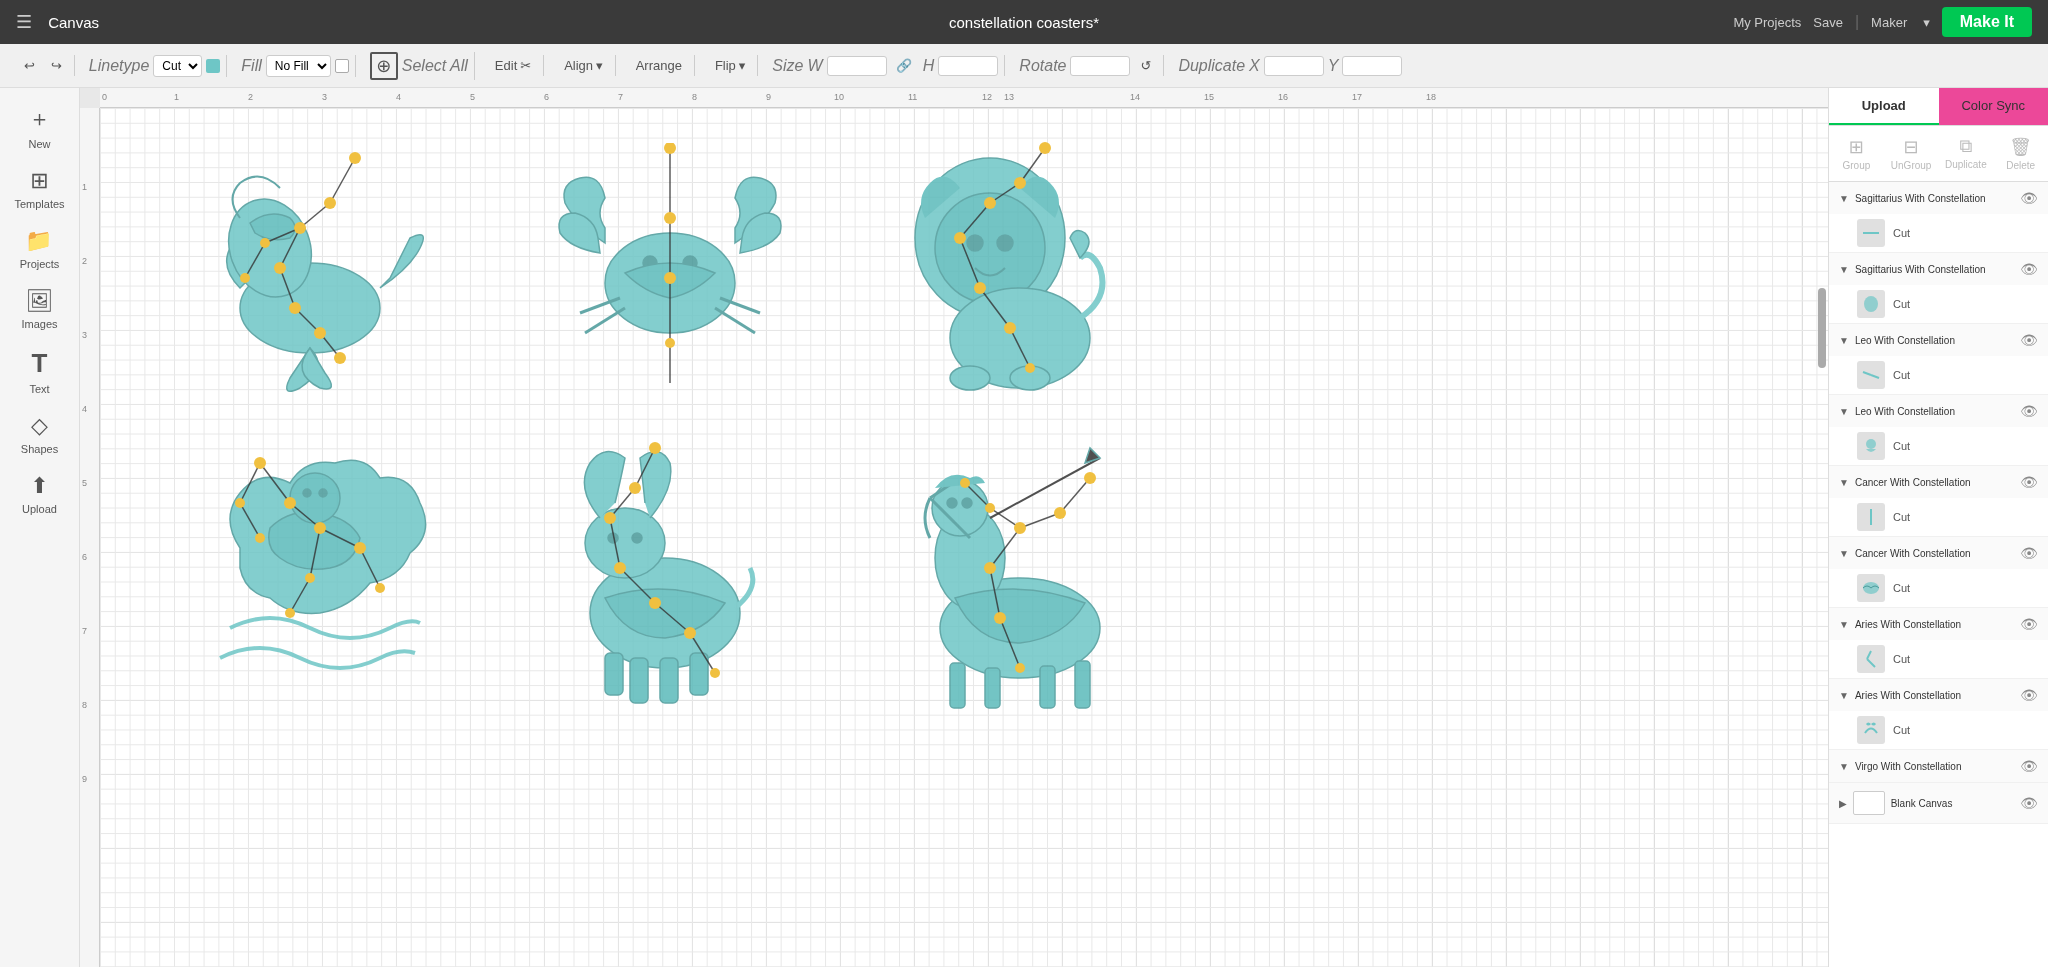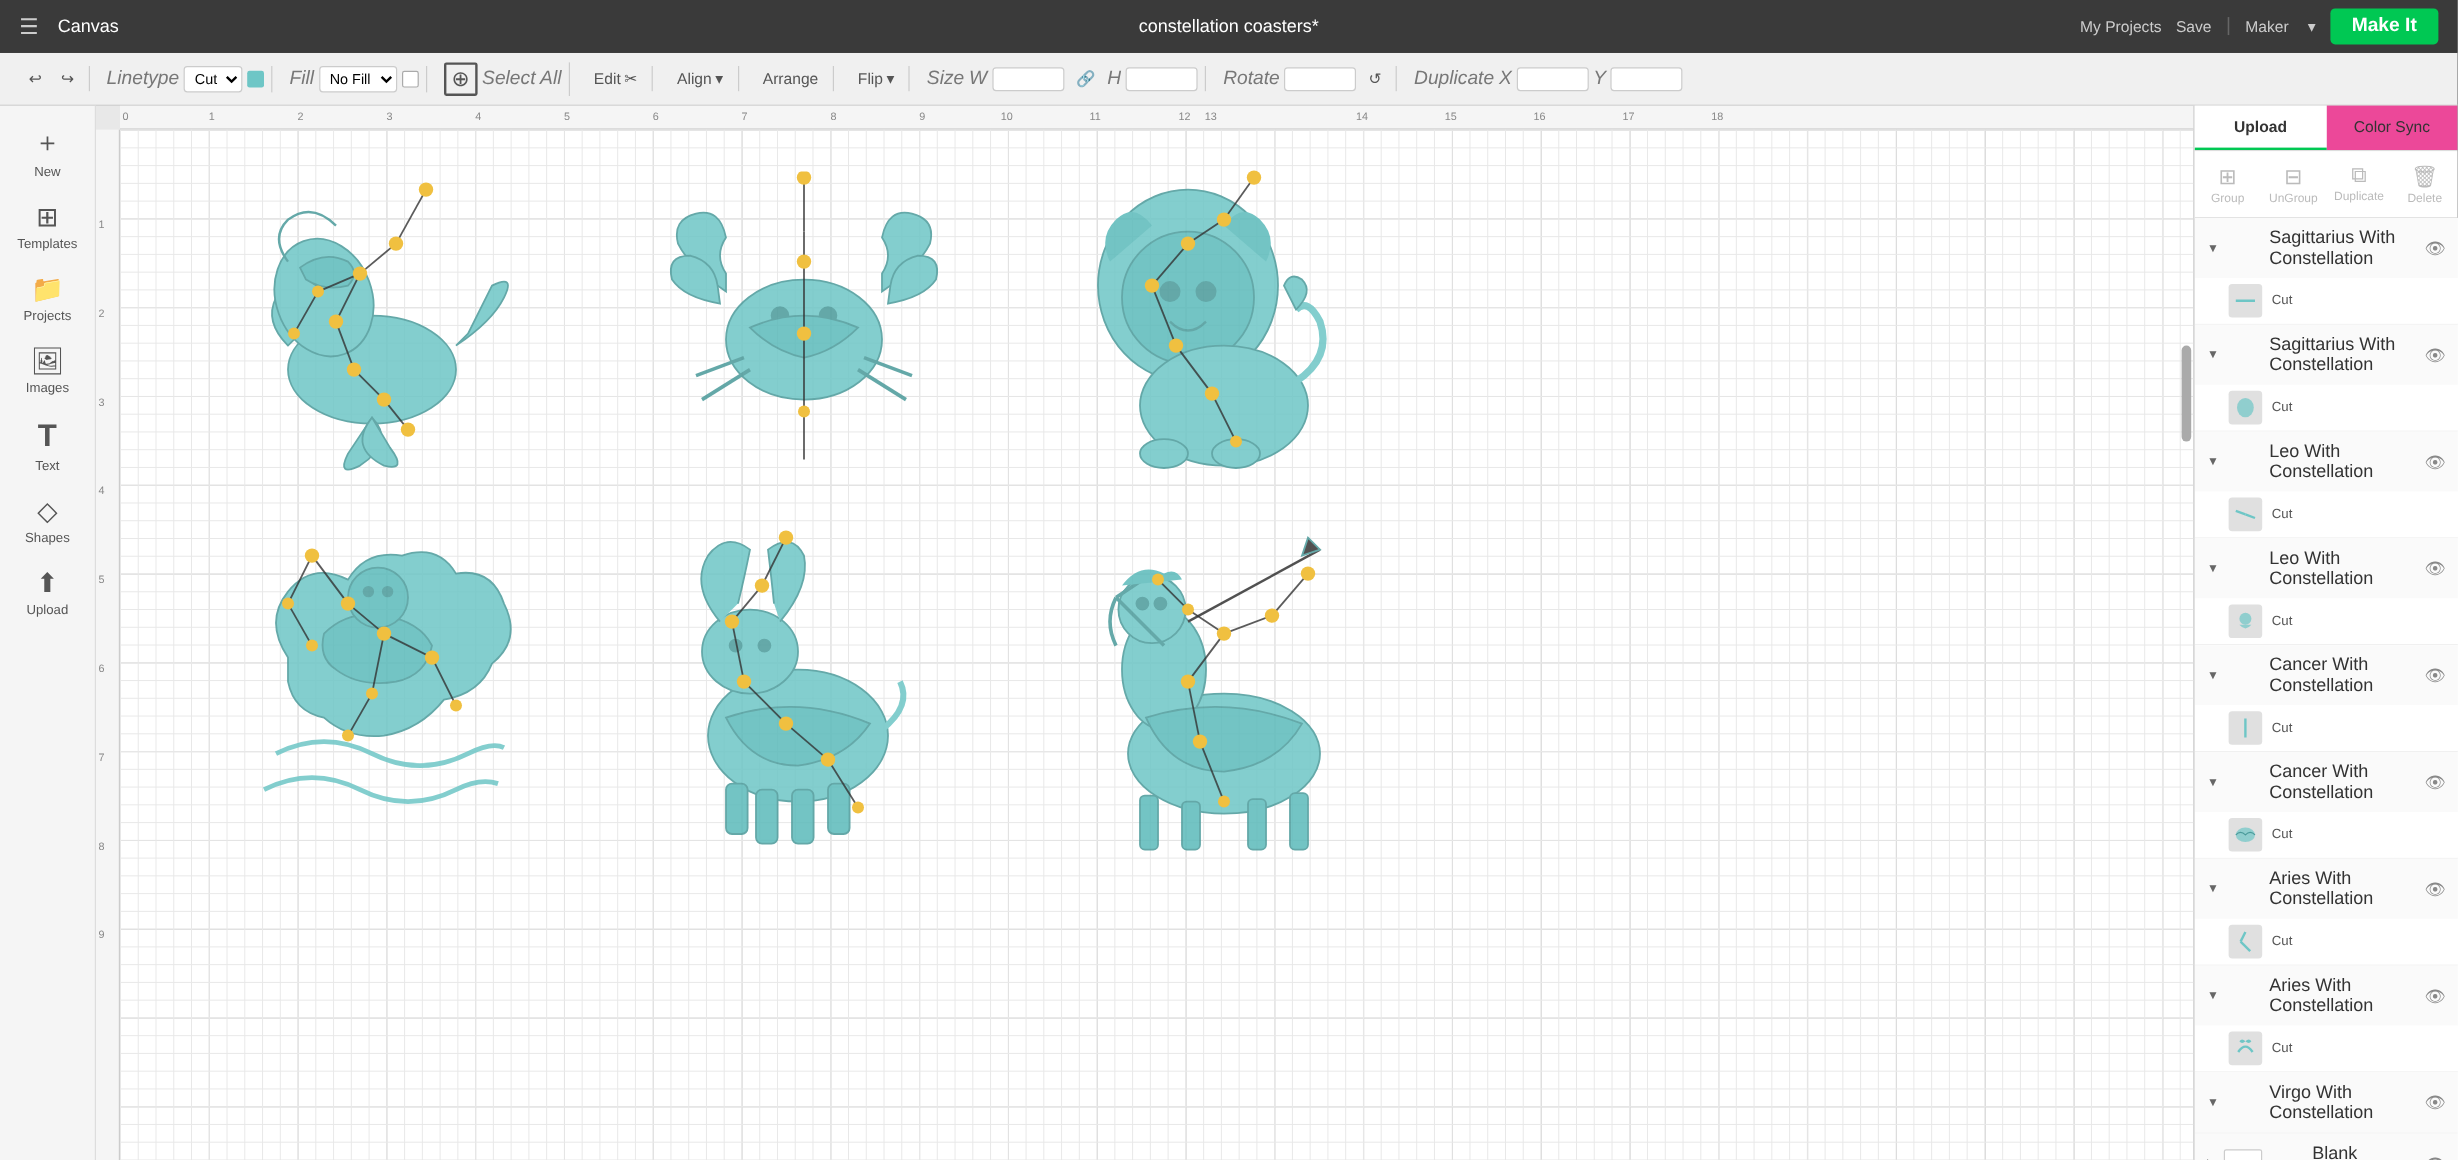--- a/index.html
+++ b/index.html
@@ -94,21 +94,21 @@
       flex: 1; display: flex; flex-direction: column; align-items: center; gap: 2px; padding: 4px 0; cursor: pointer; font-size: 10px; color: #555; border: none; background: none;
     }
     .panel-action-btn.disabled { color: #bbb; cursor: default; }
     .panel-action-icon { font-size: 18px; }
     .layers-list { flex: 1; overflow-y: auto; background: #fff; }
     .layer-group { border-bottom: 1px solid #f0f0f0; }
     .layer-header {
       display: flex; align-items: center; padding: 8px 10px; gap: 6px; cursor: pointer; background: #fafafa;
     }
     .layer-chevron { font-size: 10px; color: #666; }
-    .layer-name { font-size: 15px; color: #333; flex: 1; margin-left: 36px; }
+    .layer-name { font-size: 10px; color: #333; flex: 1; }
     .layer-eye { font-size: 14px; color: #888; cursor: pointer; }
     .layer-child {
       display: flex; align-items: center; padding: 5px 10px 5px 28px; gap: 8px; background: #fff;
     }
     .layer-thumb {
       width: 28px; height: 28px; background: #e0e0e0; border-radius: 3px; display: flex; align-items: center; justify-content: center; overflow: hidden;
     }
     .layer-child-name { font-size: 11px; color: #555; }
   </style>
 </head>

